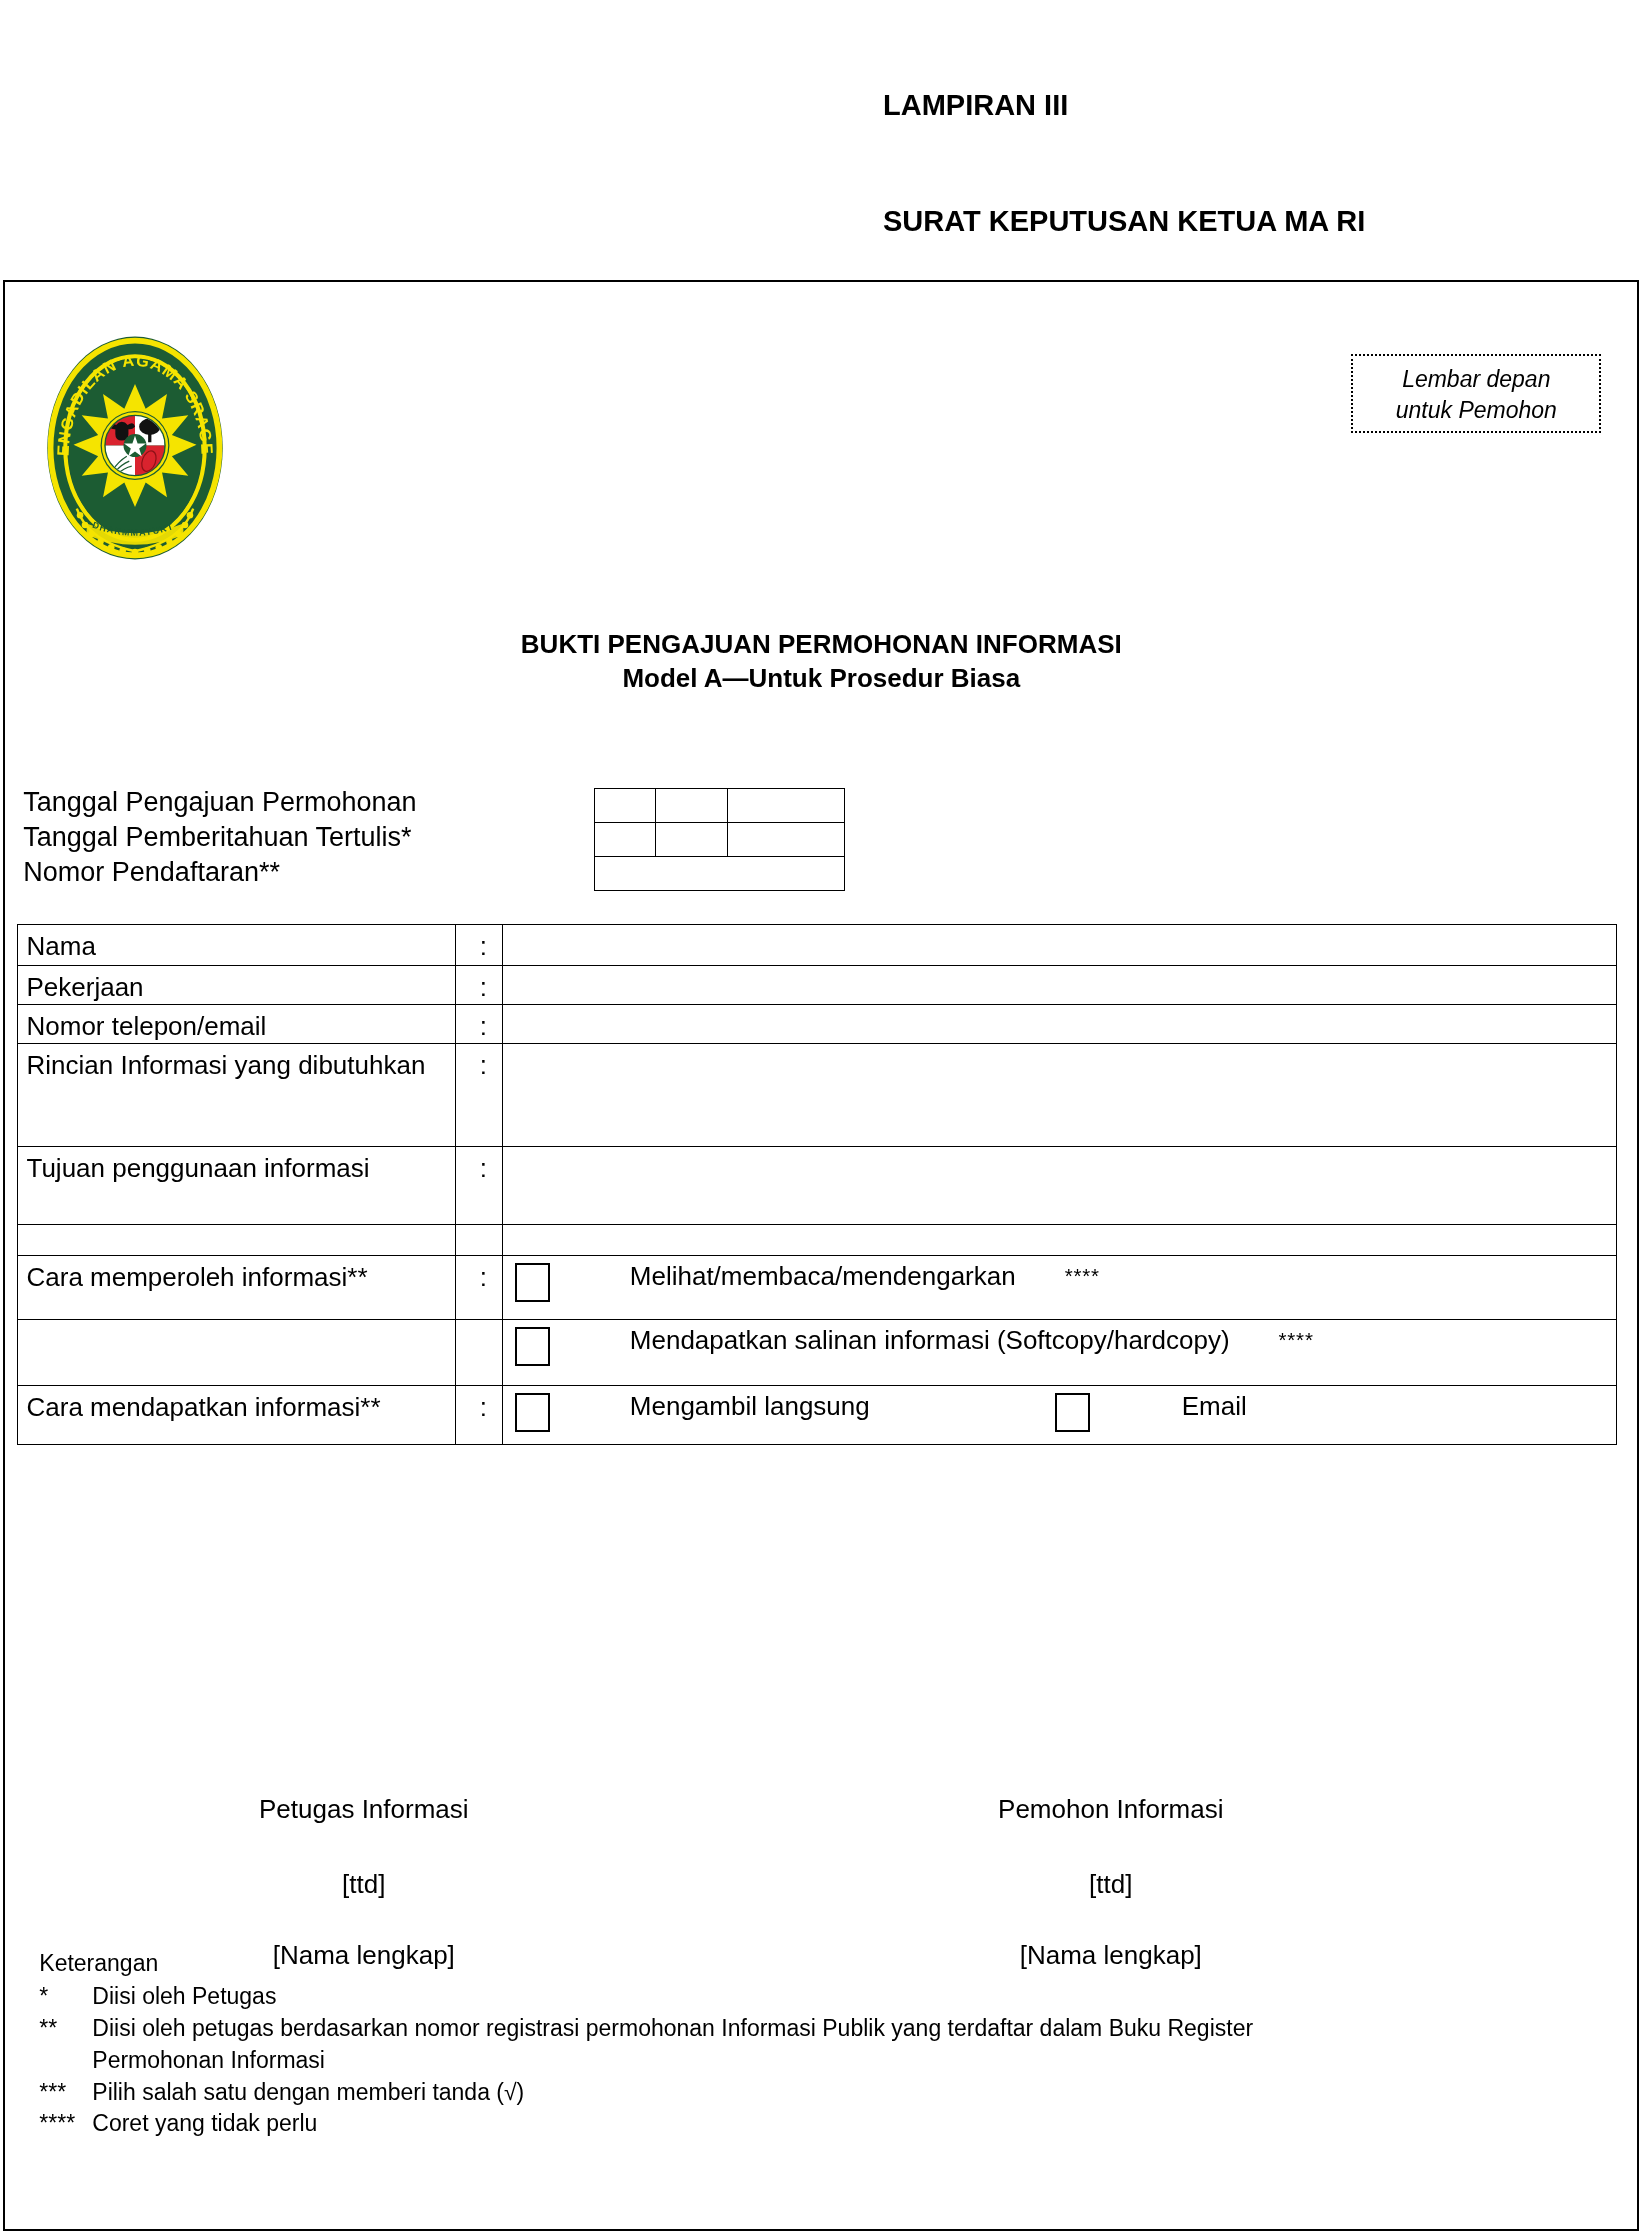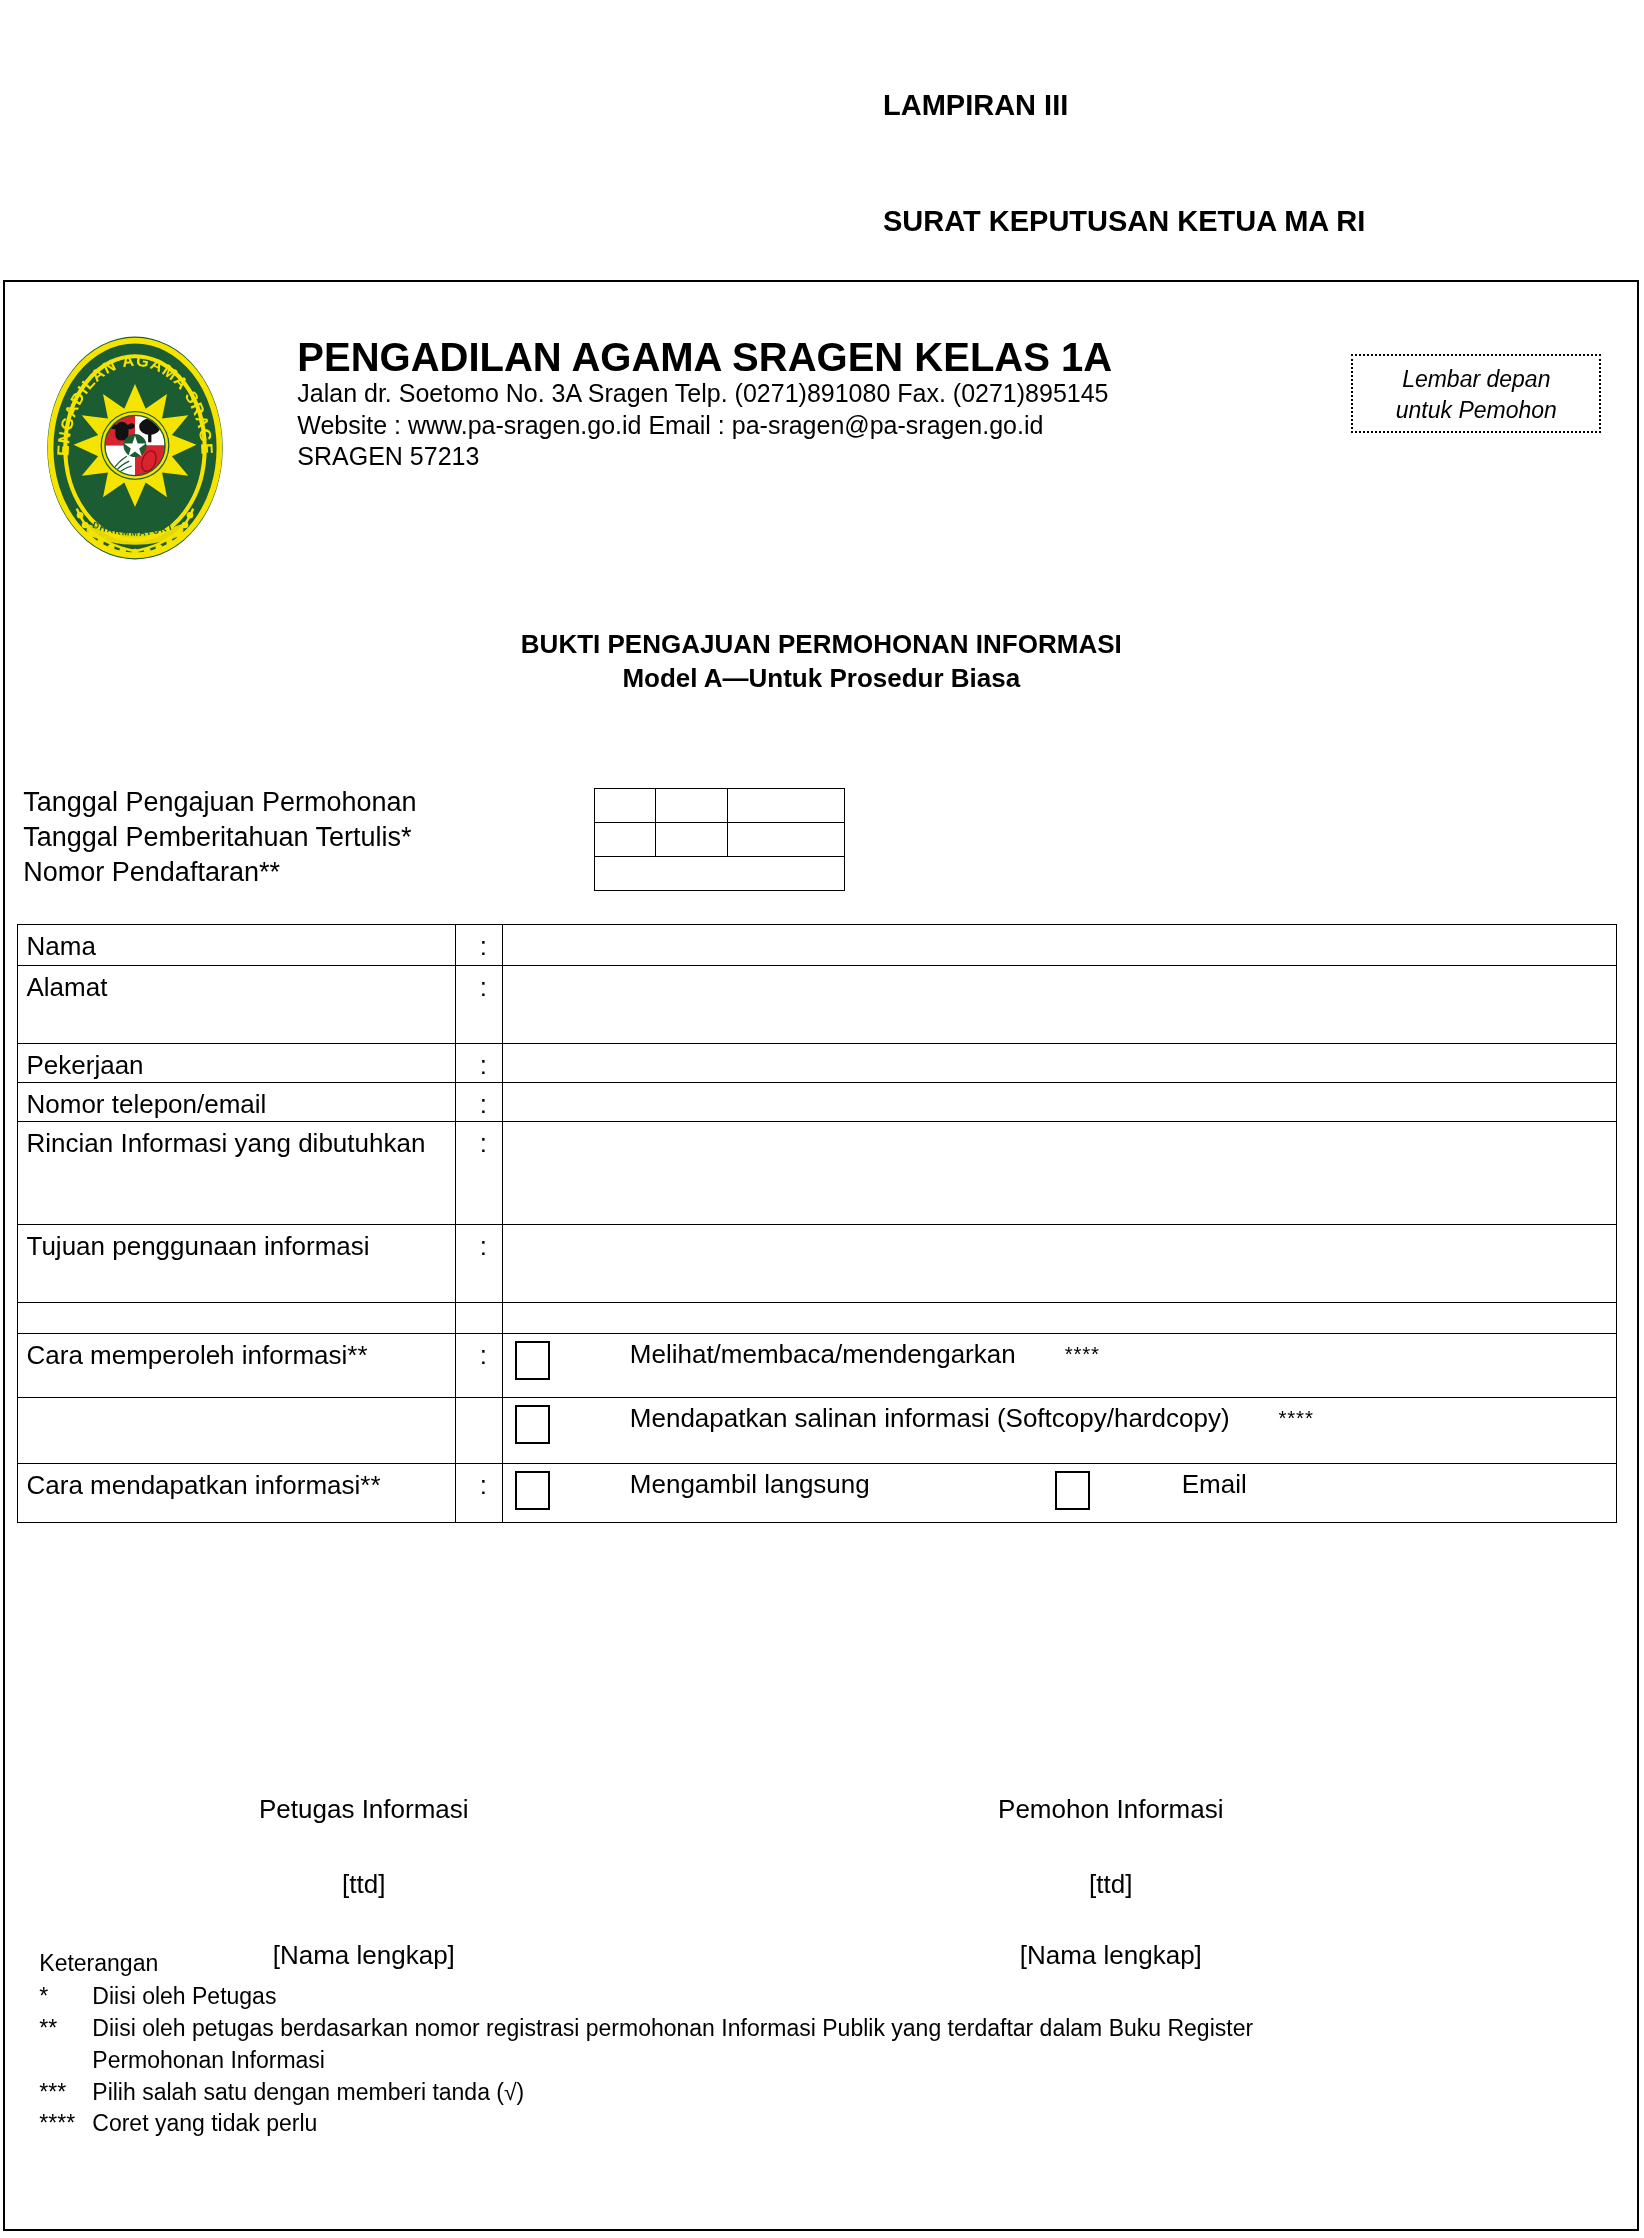--- a/index.html
+++ b/index.html
@@ -320,26 +320,20 @@
             <circle cx="172" cy="234" r="4"></circle>
           <circle cx="164" cy="245" r="4"></circle>
             <circle cx="153" cy="254" r="4"></circle>
           <circle cx="140" cy="261" r="4"></circle>
             <circle cx="126" cy="265" r="4"></circle>
           <circle cx="111" cy="267" r="4"></circle>
         </g>
       </svg>
     </div>
 
-    <div class="kop-text">
-      <div class="kop-title">PENGADILAN AGAMA SRAGEN KELAS 1A</div>
-      <div class="kop-line">Jalan dr. Soetomo No. 3A Sragen Telp. (0271)891080 Fax. (0271)895145</div>
-      <div class="kop-line">Website : www.pa-sragen.go.id Email : pa-sragen@pa-sragen.go.id</div>
-      <div class="kop-line">SRAGEN 57213</div>
-    </div>
 
     <div class="lembar-box">
       <div>Lembar depan</div>
       <div>untuk Pemohon</div>
     </div>
   </div>
 
   <div class="doc-title">
     <div>BUKTI PENGAJUAN PERMOHONAN INFORMASI</div>
     <div>Model A—Untuk Prosedur Biasa</div>
@@ -377,25 +371,20 @@
         <col class="col-value">
     </colgroup>
 
     <tbody>
         <tr class="r-h50">
       <td class="col-label">Nama</td>
       <td class="col-colon">:</td>
       <td class="col-value"></td>
     </tr>
 
-    <tr class="r-h95">
-      <td class="col-label">Alamat</td>
-      <td class="col-colon">:</td>
-      <td class="col-value"></td>
-    </tr>
 
     <tr class="r-h48">
       <td class="col-label">Pekerjaan</td>
       <td class="col-colon">:</td>
       <td class="col-value"></td>
     </tr>
 
     <tr class="r-h48">
       <td class="col-label">Nomor telepon/email</td>
       <td class="col-colon">:</td>

